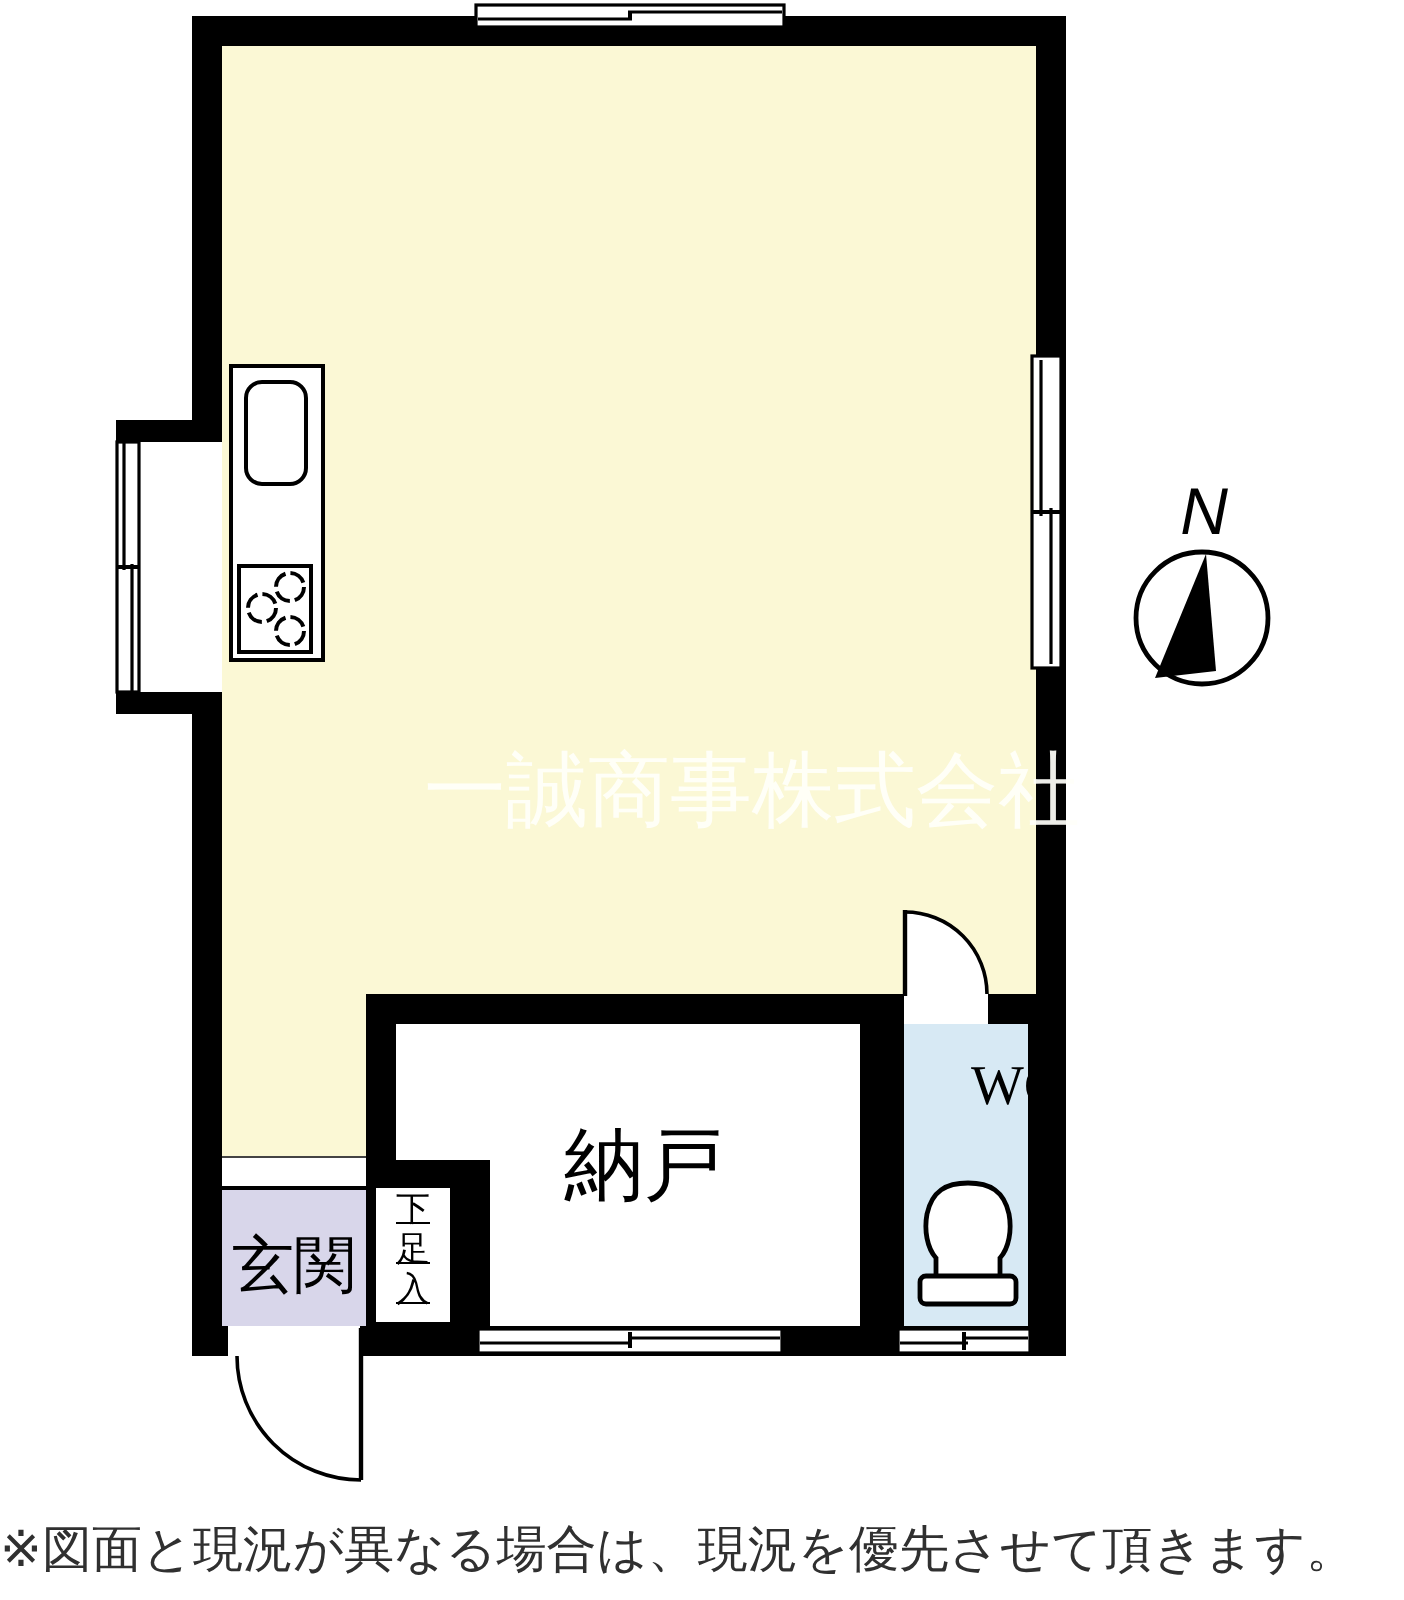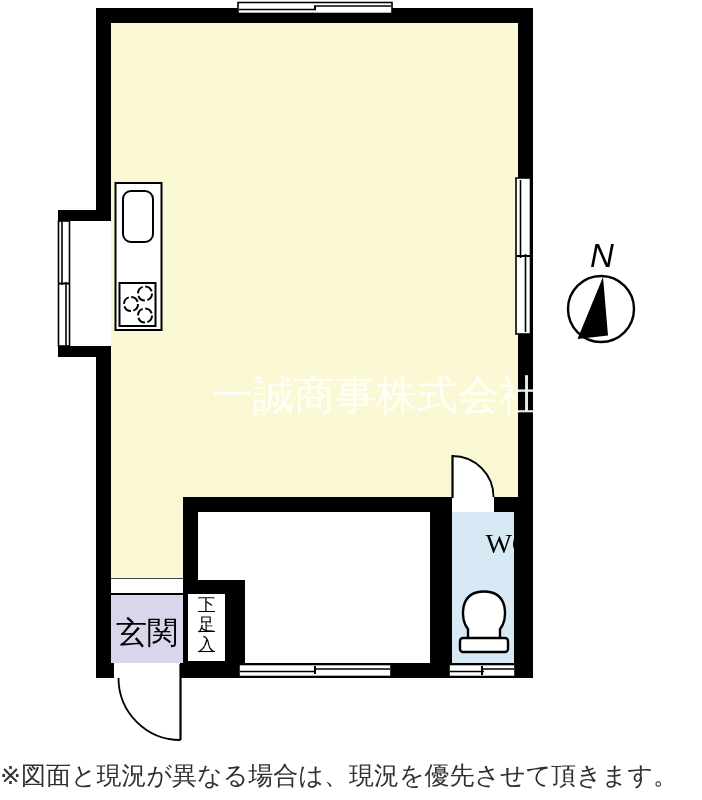--- a/index.html
+++ b/index.html
@@ -119,20 +119,21 @@
 
     <g>
       <circle cx="601" cy="309" r="33" fill="#ffffff" stroke="#000" stroke-width="2.4"></circle>
       <polygon points="603,277 577.5,339 608,335.5" fill="#000000"></polygon>
     </g>
   </svg>
 
 
   <div class="watermark">一誠商事株式会社</div>
 
+  <div class="label" style="left:230px;top:561px;width:184px;font-size:40px;line-height:44px;">納戸</div>
 
   <div class="label" style="left:456px;top:528px;width:58px;font-size:28px;line-height:32px;margin-left:23px;">WC</div>
 
   <div class="label" style="left:111px;top:615px;width:72px;font-size:31px;line-height:36px;">玄関</div>
 
   <div class="abs" style="left:186px;top:595px;width:41px;">
     <div class="vtext">下足入</div>
   </div>
 
   <div class="north">N</div>

